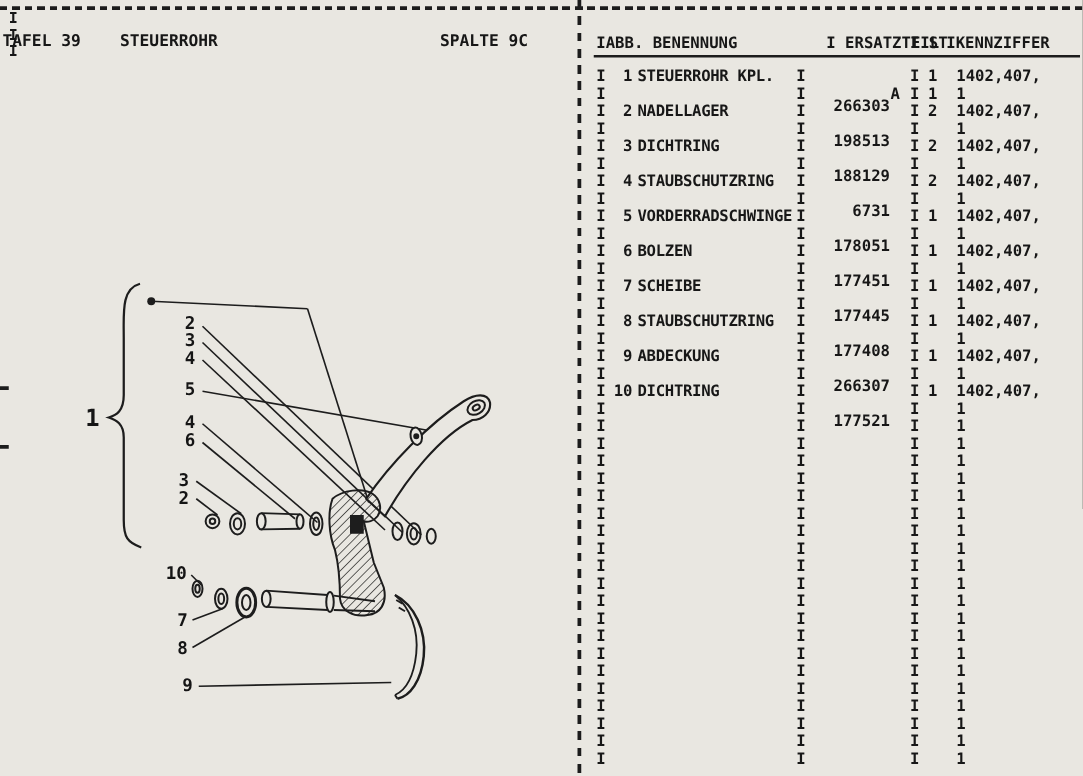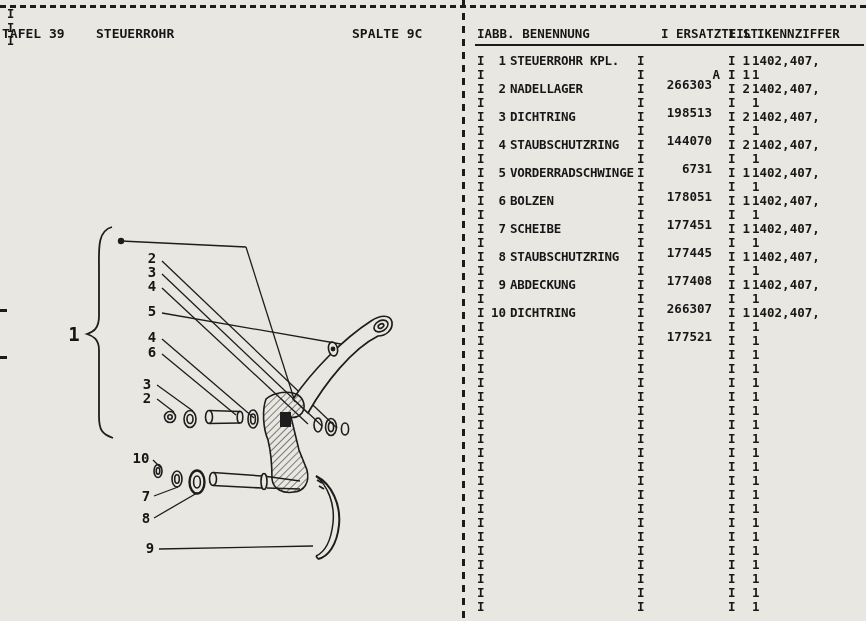--- a/index.html
+++ b/index.html
@@ -23,21 +23,21 @@
   .th1{left:7px;} .th2{left:167px;margin-left:24px;} .th3{left:258px;} .th4{left:287px;}
   .hrule{position:absolute;top:44px;left:5px;width:389px;border-top:2.2px solid #1c1c1c;}
   .rows{position:absolute;top:54px;left:0;width:396px;line-height:14px;}
   .tline{position:relative;height:14px;}
   .tline span{position:absolute;top:0;white-space:pre;}
   .cp1{left:7px;} .cnum{left:10px;width:26px;text-align:right;}
   .cname{left:40px;letter-spacing:-0.25px;}
   .cp2{left:167px;} .cpart{left:172px;width:70px;text-align:right;margin-top:24px;}
   .csub{left:172px;width:78px;text-align:right;}
   .cp3{left:258px;} .cqty{left:264px;width:16px;text-align:right;}
-  .ccode{left:282px;}
+  .ccode{left:295px;}
 </style>
 </head>
 <body>
 
 <div class="page">
 
   <div class="top-border"></div>
 
   <div class="left-marks">
     <span>I</span>
@@ -193,21 +193,21 @@
           <span class="csub"></span>
           <span class="cp3">I</span>
           <span class="cqty"></span>
           <span class="ccode">1</span>
         </div>
         <div class="tline">
           <span class="cp1">I</span>
           <span class="cnum">3</span>
           <span class="cname">DICHTRING</span>
           <span class="cp2">I</span>
-          <span class="cpart">144070</span>
+          <span class="cpart">188129</span>
           <span class="cp3">I</span>
           <span class="cqty">2</span>
           <span class="ccode">1402,407,</span>
         </div>
         <div class="tline">
           <span class="cp1">I</span>
           <span class="cp2">I</span>
           <span class="csub"></span>
           <span class="cp3">I</span>
           <span class="cqty"></span>

